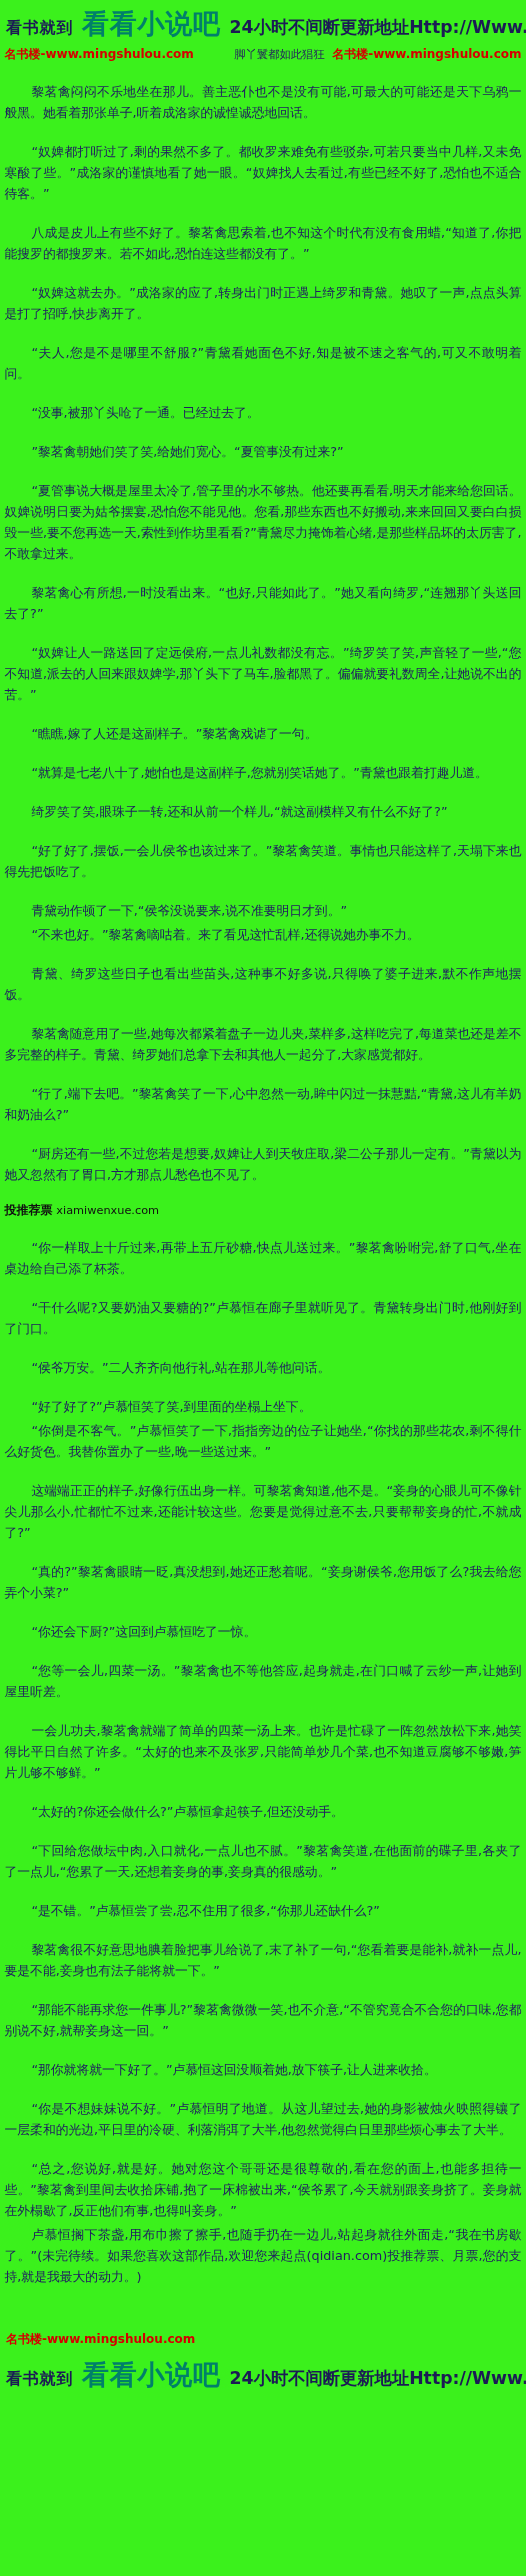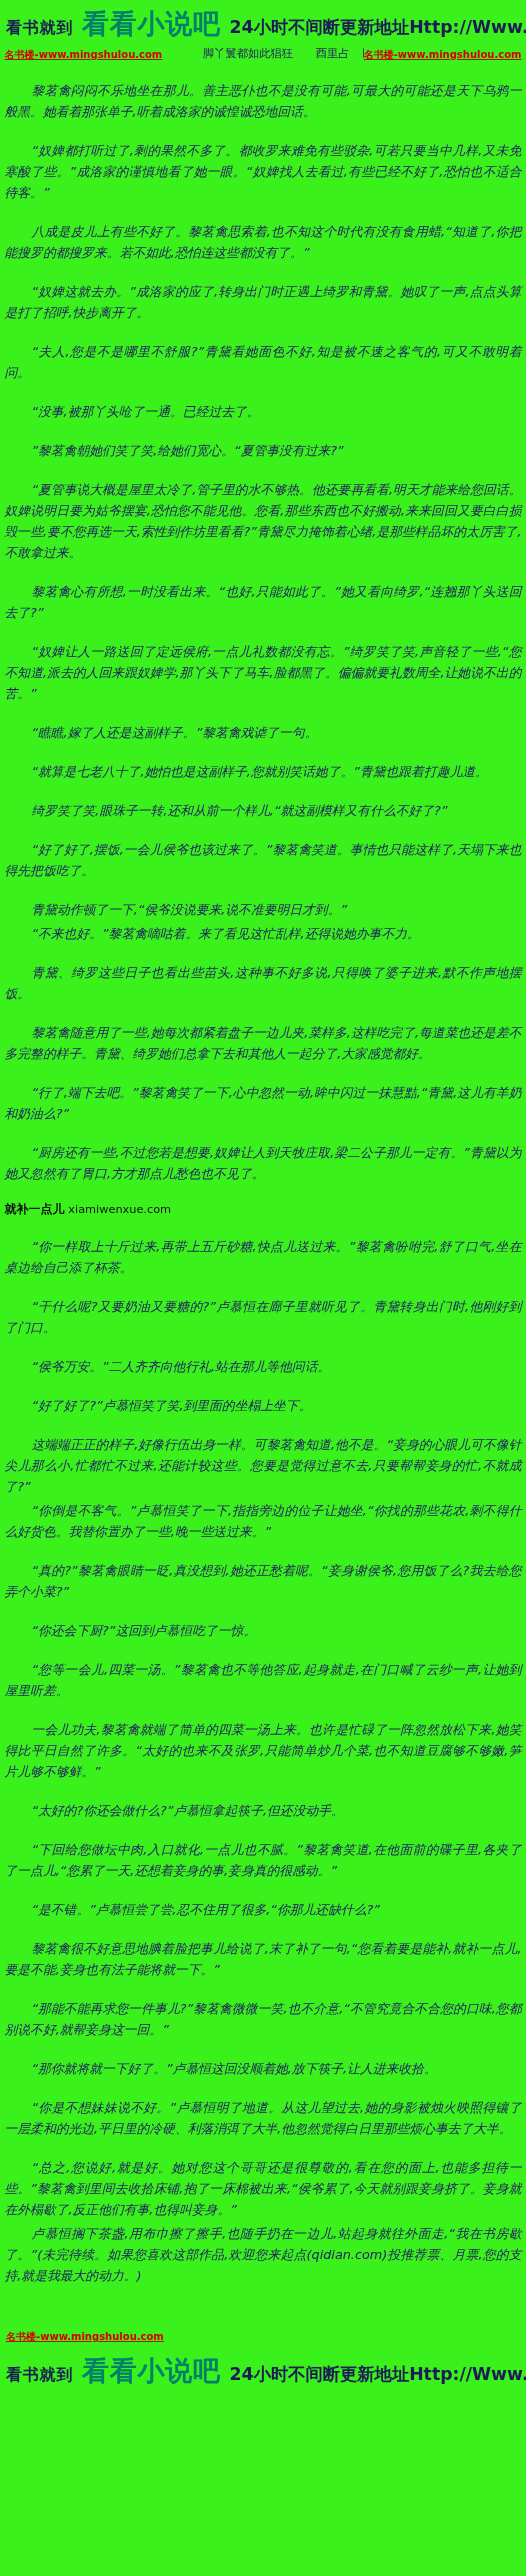--- a/index.html
+++ b/index.html
@@ -10,24 +10,24 @@
     color:#202060;
   }
   .page{width:526px;min-height:2576px;box-sizing:border-box;padding:4.5px 4.5px 7.5px 4.5px;}
   
   .hline1{white-space:nowrap;line-height:1.3;margin:1.5px 0 0 1.5px;color:#1b1b55;font-weight:bold;}
   .hline1 .pre{font-size:16px;letter-spacing:0.8px;margin-top:14px;}
   .hline1 .site{font-size:27px;color:#00806a;margin:0 4.5px;letter-spacing:0.8px;}
   .hline1 .upd{font-size:17.3px;letter-spacing:0px;}
   
   .hline2{display:flex;justify-content:space-between;align-items:flex-end;margin-top:6px;line-height:1.2;}
-  .wm{color:#d50000;font-size:10px;font-weight:bold;white-space:nowrap;text-decoration:underline;}
+  .wm{color:#d50000;font-size:12px;font-weight:bold;white-space:nowrap;}
   .chapter{color:#23235e;font-size:11.3px;white-space:nowrap;overflow:hidden;padding:0 4.5px;margin-left:36px;}
   
-  main{display:block;font-style:italic;}
+  main{display:block;}
   .para{
     font-size:12.8px;
     line-height:21px;
     margin:0 0 18px 0;
     text-indent:2.1em;
     color:#202060;
     text-align:justify;
     word-break:break-all;
   }
   .para.tight{margin-top:-15px;}
@@ -75,31 +75,31 @@
       <p class="para">“好了好了,摆饭,一会儿侯爷也该过来了。”黎茗禽笑道。事情也只能这样了,天塌下来也得先把饭吃了。</p>
       <p class="para">青黛动作顿了一下,“侯爷没说要来,说不准要明日才到。”</p>
       <p class="para tight">“不来也好。”黎茗禽嘀咕着。来了看见这忙乱样,还得说她办事不力。</p>
       <p class="para">青黛、绮罗这些日子也看出些苗头,这种事不好多说,只得唤了婆子进来,默不作声地摆饭。</p>
       <p class="para">黎茗禽随意用了一些,她每次都紧着盘子一边儿夹,菜样多,这样吃完了,每道菜也还是差不多完整的样子。青黛、绮罗她们总拿下去和其他人一起分了,大家感觉都好。</p>
       <p class="para">“行了,端下去吧。”黎茗禽笑了一下,心中忽然一动,眸中闪过一抹慧黠,“青黛,这儿有羊奶和奶油么?”</p>
       <p class="para">“厨房还有一些,不过您若是想要,奴婢让人到天牧庄取,梁二公子那儿一定有。”青黛以为她又忽然有了胃口,方才那点儿愁色也不见了。</p>
     </main>
 
   <div class="midwm">
-    <span class="wmcn">就补一点儿</span>
+    <span class="wmcn">投推荐票</span>
     <span class="wmurl">xiamiwenxue.com</span>
   </div>
 
   <main id="body-b">
       <p class="para">“你一样取上十斤过来,再带上五斤砂糖,快点儿送过来。”黎茗禽吩咐完,舒了口气,坐在桌边给自己添了杯茶。</p>
       <p class="para">“干什么呢?又要奶油又要糖的?”卢慕恒在廊子里就听见了。青黛转身出门时,他刚好到了门口。</p>
       <p class="para">“侯爷万安。”二人齐齐向他行礼,站在那儿等他问话。</p>
       <p class="para">“好了好了?”卢慕恒笑了笑,到里面的坐榻上坐下。</p>
+      <p class="para tight">“你倒是不客气。”卢慕恒笑了一下,指指旁边的位子让她坐,“你找的那些花农,剩不得什么好货色。我替你置办了一些,晚一些送过来。”</p>
       <p class="para">这端端正正的样子,好像行伍出身一样。可黎茗禽知道,他不是。“妾身的心眼儿可不像针尖儿那么小,忙都忙不过来,还能计较这些。您要是觉得过意不去,只要帮帮妾身的忙,不就成了?”</p>
-      <p class="para tight">“你倒是不客气。”卢慕恒笑了一下,指指旁边的位子让她坐,“你找的那些花农,剩不得什么好货色。我替你置办了一些,晚一些送过来。”</p>
       <p class="para">“真的?”黎茗禽眼睛一眨,真没想到,她还正愁着呢。“妾身谢侯爷,您用饭了么?我去给您弄个小菜?”</p>
       <p class="para">“你还会下厨?”这回到卢慕恒吃了一惊。</p>
       <p class="para">“您等一会儿,四菜一汤。”黎茗禽也不等他答应,起身就走,在门口喊了云纱一声,让她到屋里听差。</p>
       <p class="para">一会儿功夫,黎茗禽就端了简单的四菜一汤上来。也许是忙碌了一阵忽然放松下来,她笑得比平日自然了许多。“太好的也来不及张罗,只能简单炒几个菜,也不知道豆腐够不够嫩,笋片儿够不够鲜。”</p>
       <p class="para">“太好的?你还会做什么?”卢慕恒拿起筷子,但还没动手。</p>
       <p class="para">“下回给您做坛中肉,入口就化,一点儿也不腻。”黎茗禽笑道,在他面前的碟子里,各夹了了一点儿,“您累了一天,还想着妾身的事,妾身真的很感动。”</p>
       <p class="para">“是不错。”卢慕恒尝了尝,忍不住用了很多,“你那儿还缺什么?”</p>
       <p class="para">黎茗禽很不好意思地腆着脸把事儿给说了,末了补了一句,“您看着要是能补,就补一点儿,要是不能,妾身也有法子能将就一下。”</p>
       <p class="para">“那能不能再求您一件事儿?”黎茗禽微微一笑,也不介意,“不管究竟合不合您的口味,您都别说不好,就帮妾身这一回。”</p>
       <p class="para">“那你就将就一下好了。”卢慕恒这回没顺着她,放下筷子,让人进来收拾。</p>

